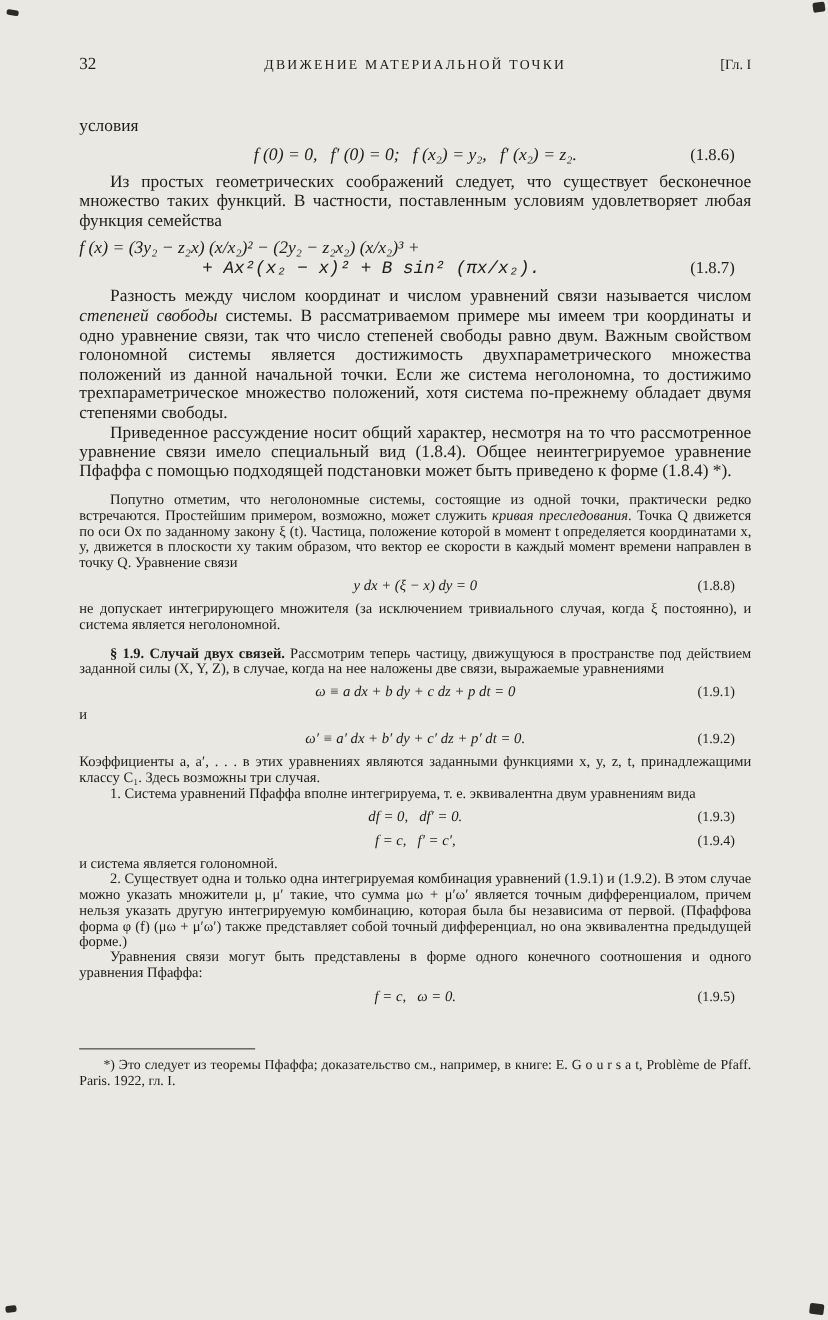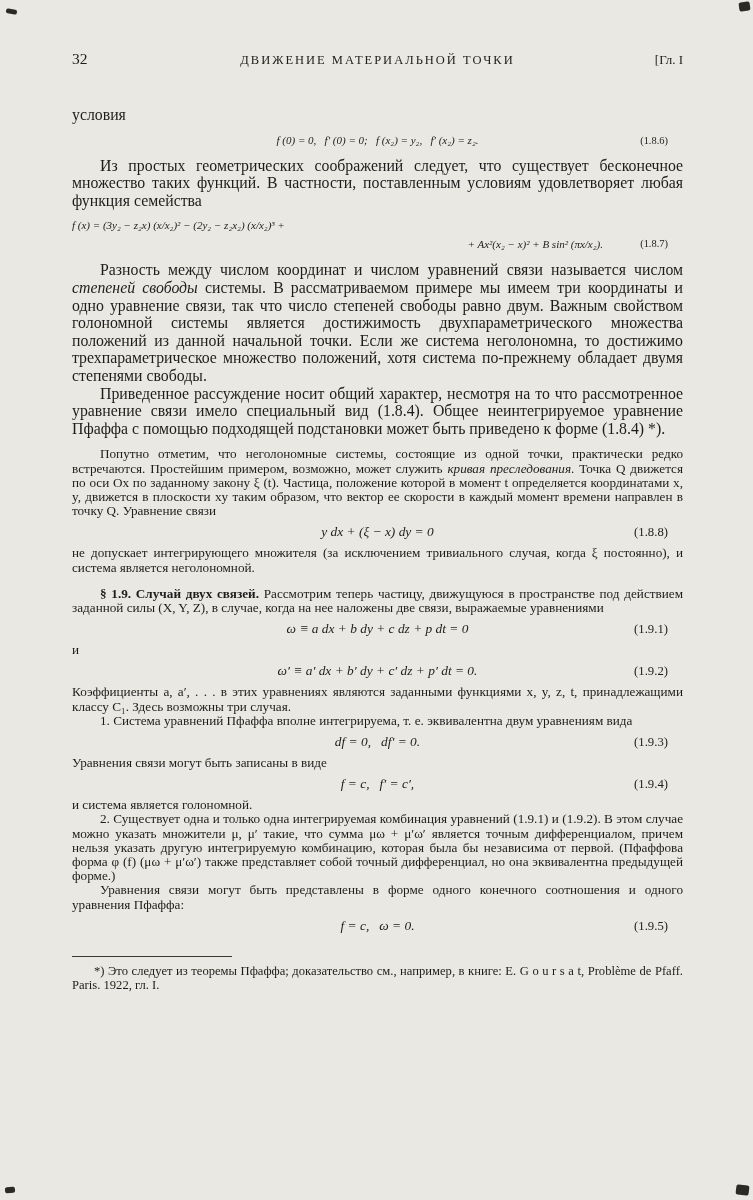--- a/index.html
+++ b/index.html
@@ -22,29 +22,29 @@
   .chref{width:70px;text-align:right;font-size:13px;}
   
   p{margin:0;text-align:justify;font-size:15.8px;line-height:17.6px;}
   p.ind{text-indent:28px;}
   p.noj{text-align:left;}
   
   .small p{font-size:13.2px;line-height:14.2px;}
   .small{margin-top:10px;}
   .sec-gap{margin-top:12px;}
   
-  .eq{position:relative;text-align:center;font-style:italic;font-size:11px;line-height:19px;margin:7px 0;}
+  .eq{position:relative;text-align:center;font-style:italic;font-size:16px;line-height:19px;margin:7px 0;}
   .small .eq{font-size:13.4px;line-height:16px;margin:6px 0;}
   .eq .eq-body,.eq .eq-line{white-space:pre;}
   .eq .num{position:absolute;right:15px;top:0;font-style:normal;font-size:0.95em;}
   .eq-multi .num{top:auto;bottom:1px;}
   .eq-multi .l1{text-align:left;}
-  .eq-multi .l2{text-align:right;padding-right:80px;}
+  .eq-multi .l2{padding-right:80px;font-family:Liberation Mono, monospace;}
   
-  .footnote{margin-top:22px;}
+  .footnote{margin-top:39px;}
   .footnote-rule{width:160px;border-top:1px solid #3a3935;margin:0 0 7px 0;}
   .footnote p{font-size:12.6px;line-height:14px;text-indent:22px;}
   
   .mark{position:absolute;background:#2b2a27;}
   .mark.tl{left:6px;top:9px;width:11px;height:5px;transform:rotate(10deg);border-radius:2px;}
   .mark.tr{right:3px;top:2px;width:11px;height:9px;border-radius:2px;transform:rotate(-8deg);}
   .mark.bl{left:5px;bottom:7px;width:10px;height:6px;border-radius:2px;transform:rotate(-6deg);}
   .mark.br{right:4px;bottom:5px;width:13px;height:10px;border-radius:2px;transform:rotate(7deg);}
 </style>
 </head>
@@ -105,21 +105,20 @@
 
     <p>Коэффициенты a, a′, . . . в этих уравнениях являются заданными функциями x, y, z, t, принадлежащими классу C₁. Здесь возможны три случая.</p>
 
     <p class="ind">1. Система уравнений Пфаффа вполне интегрируема, т. е. эквивалентна двум уравнениям вида</p>
 
     <div class="eq">
       <span class="eq-body">df = 0,   df′ = 0.</span>
       <span class="num">(1.9.3)</span>
     </div>
 
-    <p>Уравнения связи могут быть записаны в виде</p>
 
     <div class="eq">
       <span class="eq-body">f = c,   f′ = c′,</span>
       <span class="num">(1.9.4)</span>
     </div>
 
     <p>и система является голономной.</p>
 
     <p class="ind">2. Существует одна и только одна интегрируемая комбинация уравнений (1.9.1) и (1.9.2). В этом случае можно указать множители μ, μ′ такие, что сумма μω + μ′ω′ является точным дифференциалом, причем нельзя указать другую интегрируемую комбинацию, которая была бы независима от первой. (Пфаффова форма φ (f) (μω + μ′ω′) также представляет собой точный дифференциал, но она эквивалентна предыдущей форме.)</p>
 

